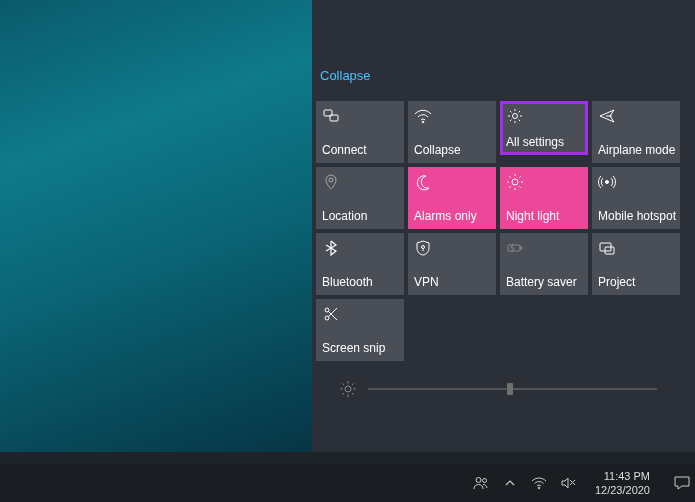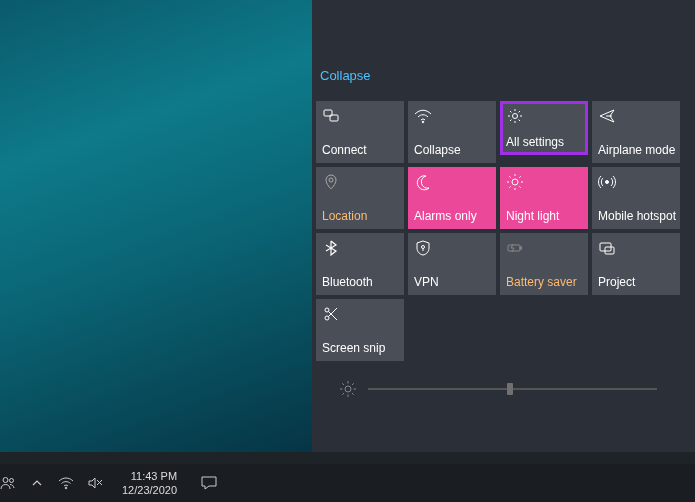--- a/index.html
+++ b/index.html
@@ -17,21 +17,21 @@
     }
     .tiles {
       display: flex; flex-wrap: wrap; gap: 4px; padding: 0 12px 0 0; margin-left: 4px;
     }
     .tile {
       width: 88px; height: 62px; background: #4a4e56;
       position: relative; color: #fff; cursor: pointer;
       padding: 6px 6px 6px 6px;
     }
     .tile.active { background: #ec4899; }
-    .tile.disabled .tile-label { color: #fdba74; }
+    .tile.disabled .tile-label { color: #ffffff; }
     .tile.highlighted { border: 3px solid #a030e8; width:88px; height:54px; padding:3px; }
     .tile-icon {
       position: absolute; top: 6px; left: 6px; width: 18px; height: 18px;
       display: flex; align-items: center; justify-content: center;
     }
     .tile.highlighted .tile-icon { top:3px; left:3px; }
     .tile-label {
       position: absolute; bottom: 6px; left: 6px; font-size: 12px; color: #fff;
       white-space: nowrap;
     }
@@ -42,21 +42,21 @@
     .brightness-icon { color: #888; margin-right: 12px; }
     .slider-track {
       flex: 1; height: 2px; background: #555; position: relative; margin-right: 30px;
     }
     .slider-thumb {
       position: absolute; left: 48%; top: -5px; width: 6px; height: 12px;
       background: #707070; border-radius: 1px;
     }
     .taskbar {
       position: absolute; bottom: 0; left: 0; right: 0; height: 38px;
-      background: #1a1d22; display: flex; align-items: center; justify-content: flex-start;
+      background: #1a1d22; display: flex; align-items: center; justify-content: flex-end;
       padding-right: 4px;
     }
     .tray { display: flex; align-items: center; gap: 13px; color: #ccc; font-size: 12px; }
     .tray-icon { width: 16px; height: 16px; display:flex; align-items:center; justify-content:center; cursor:pointer; }
     .clock { text-align: right; line-height: 14px; font-size: 11px; color: #ddd; margin-left:6px; cursor:pointer; }
     .notif-icon { width: 18px; height: 18px; margin-left: 10px; cursor:pointer; }
     svg { display: block; }
   </style>
 </head>
 <body>

